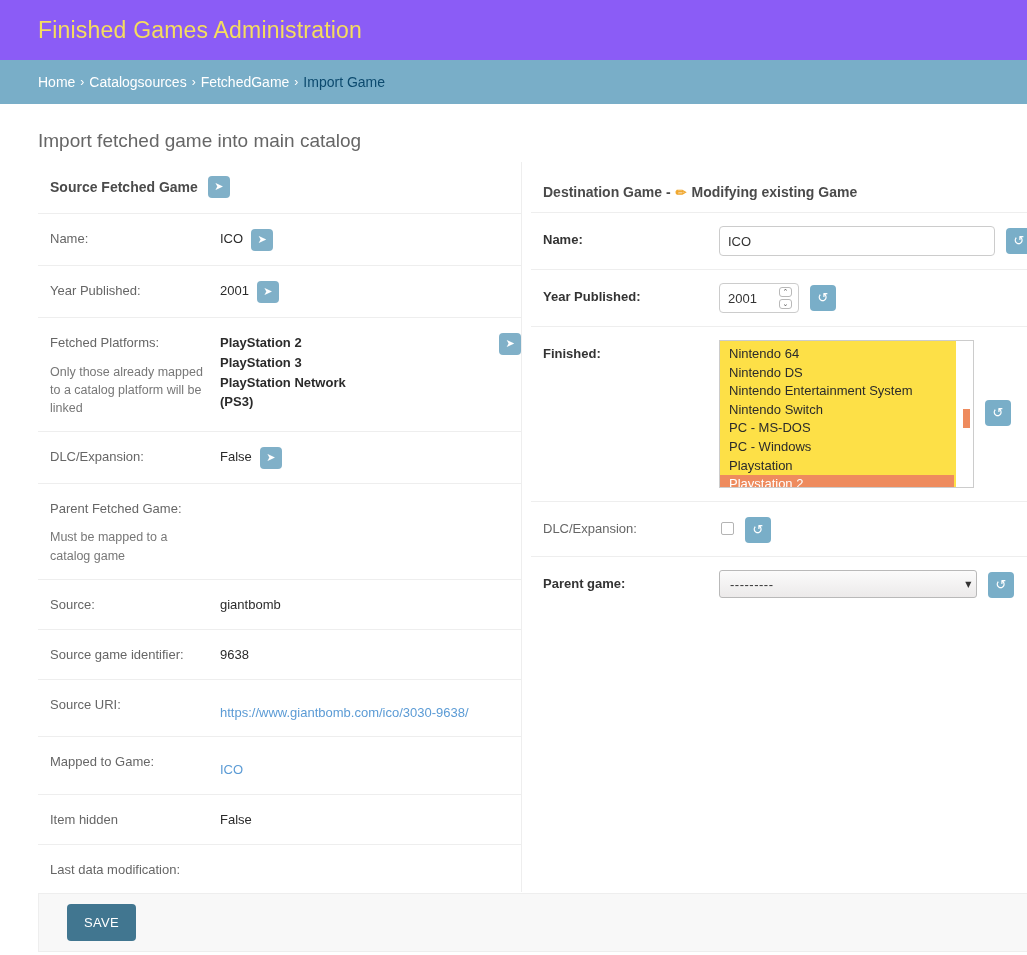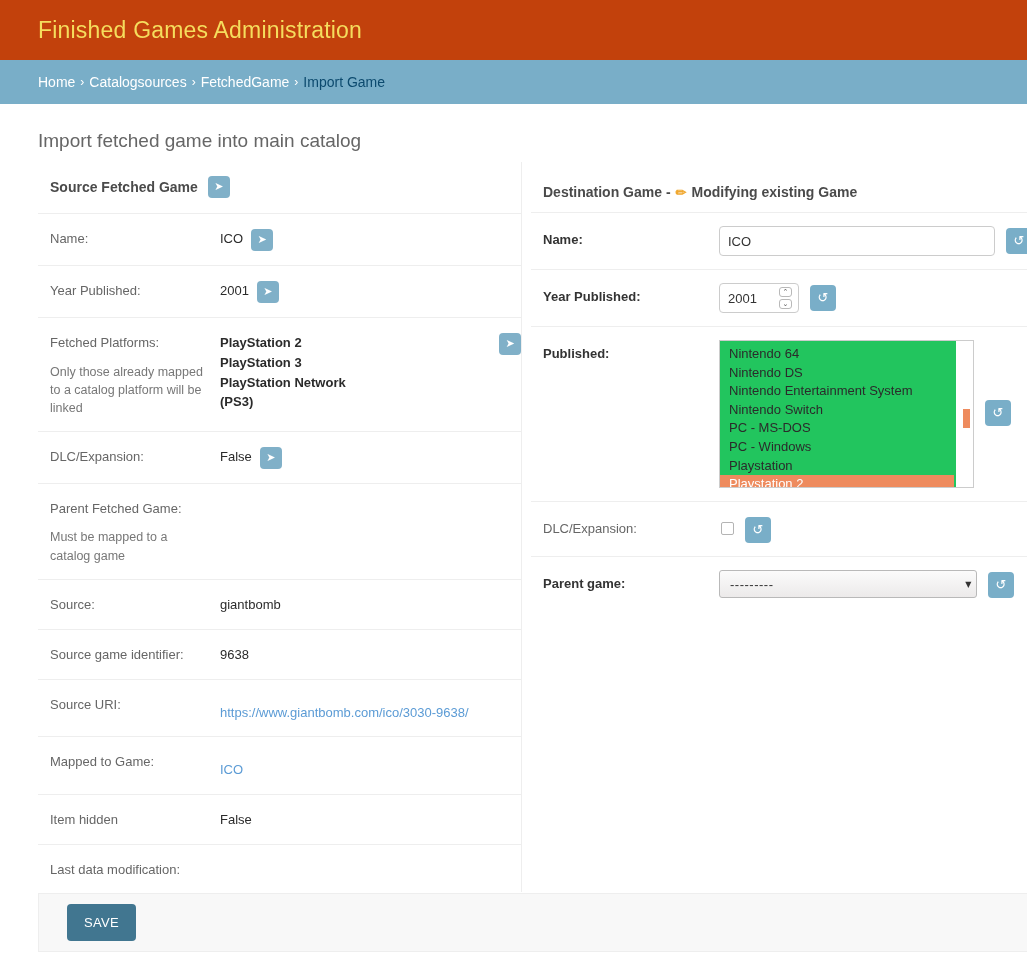--- a/index.html
+++ b/index.html
@@ -9,21 +9,21 @@
     background: #ffffff;
     font-family: "Liberation Sans", sans-serif;
     font-size: 13px;
     color: #333333;
     overflow: hidden;
   }
 
   
   .site-header {
     height: 60px;
-    background: #c2410c;
+    background: #8b5cf6;
     display: flex;
     align-items: center;
     padding: 0 8px 0 38px;
   }
   .site-title {
     color: #f5dd5d;
     font-size: 23px;
     font-weight: normal;
     letter-spacing: 0.2px;
     line-height: 1;
@@ -228,21 +228,21 @@
     line-height: 8px;
     text-align: center;
     color: #555555;
     font-family: "DejaVu Sans", sans-serif;
   }
 
   .multi-select {
     width: 255px;
     height: 148px;
     border: 1px solid #cccccc;
-    background: #22c55e;
+    background: #fde047;
     position: relative;
     overflow: hidden;
     padding: 4px 0 0 0;
   }
   .ms-option {
     padding: 1px 4px 1px 9px;
     font-size: 13px;
     line-height: 16.6px;
     color: #2b2b2b;
     white-space: nowrap;
@@ -488,21 +488,21 @@
             <span class="spinner">
               <span>⌃</span>
               <span>⌄</span>
             </span>
           </div>
           <button class="btn-reset">↺</button>
         </div>
       </div>
 
       <div class="frow">
-        <div class="frow-label">Published:</div>
+        <div class="frow-label">Finished:</div>
         <div class="frow-field">
           <div class="multi-select">
             <div class="ms-scroll-track">
               <div class="ms-scroll-thumb"></div>
             </div>
             <div class="ms-option">Nintendo 64</div>
             <div class="ms-option">Nintendo DS</div>
             <div class="ms-option">Nintendo Entertainment System</div>
             <div class="ms-option">Nintendo Switch</div>
             <div class="ms-option">PC - MS-DOS</div>

